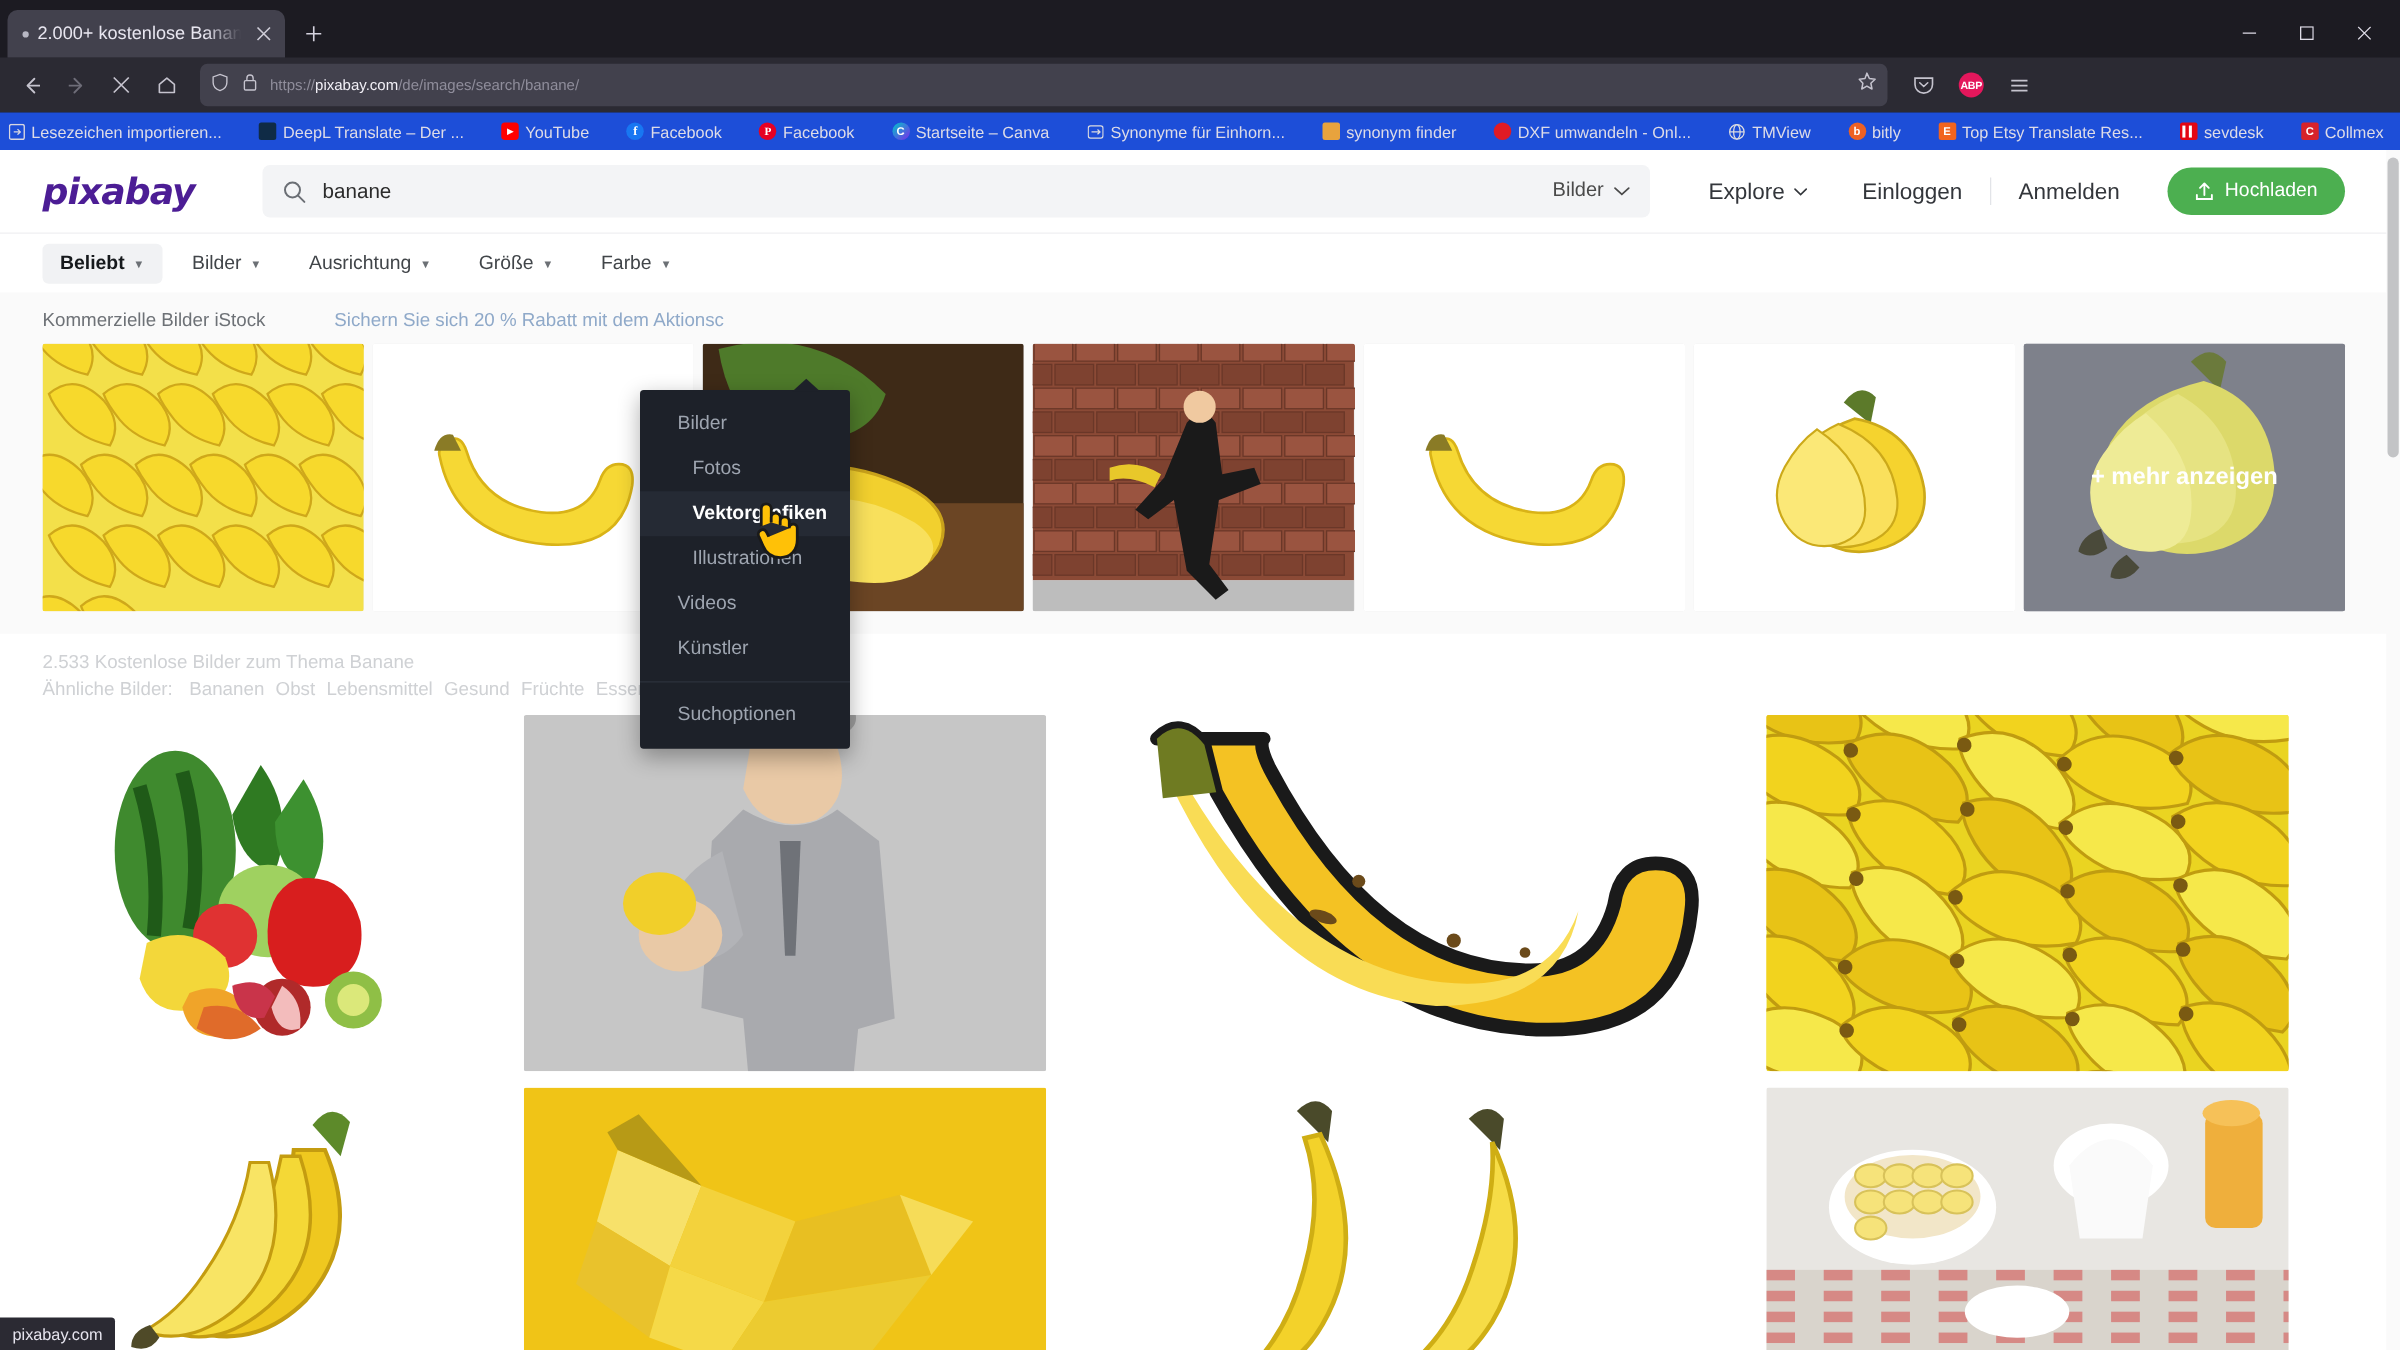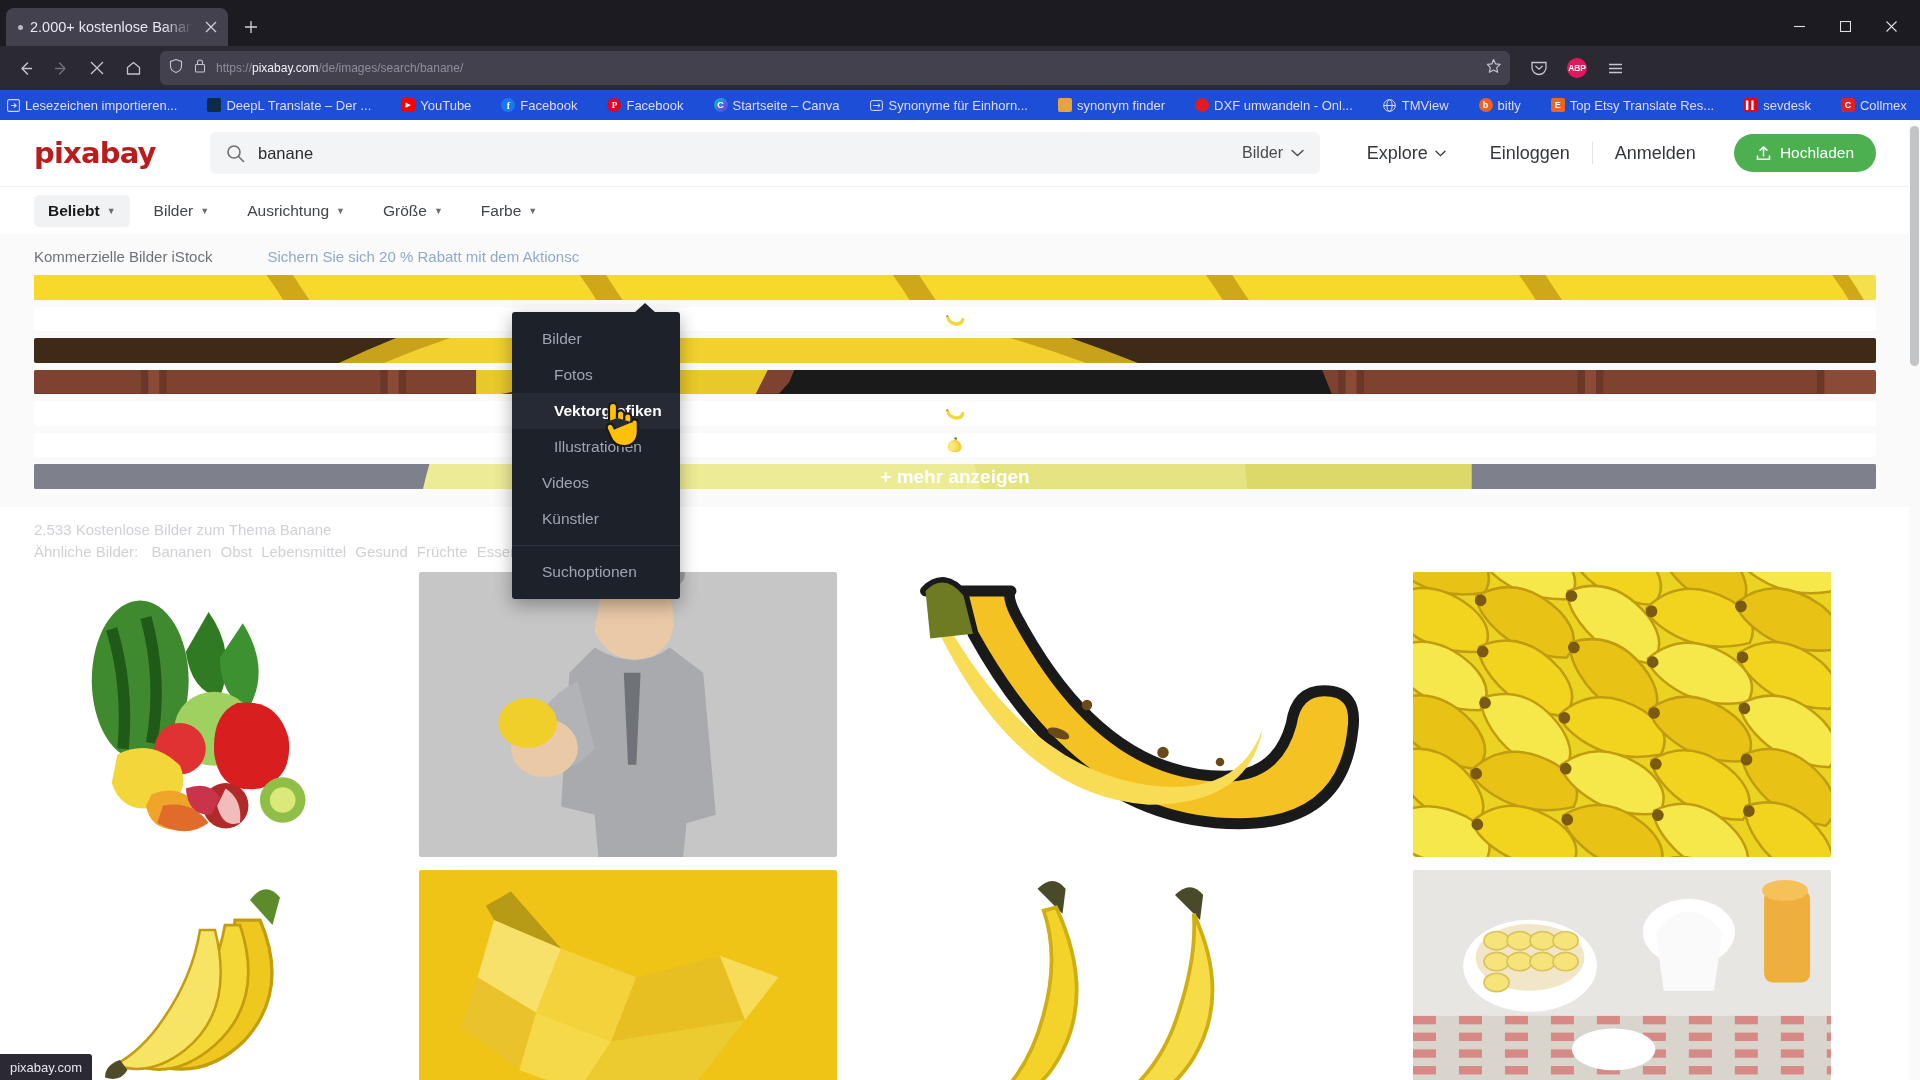--- a/index.html
+++ b/index.html
@@ -82,21 +82,21 @@
   
   .page { flex: 1; background: #fff; position: relative; overflow: hidden; }
   .viewport { position: absolute; inset: 0 10px 0 0; overflow: hidden; }
 
   .pb-header {
     height: 66px; background: #fff; display: flex; align-items: center;
     padding: 0 34px; gap: 0;
   }
   .pb-logo {
     font-family: "DejaVu Sans", sans-serif; font-size: 29px; font-weight: 600;
-    color: #b91c1c; letter-spacing: -0.8px; width: 160px;
+    color: #4c1d95; letter-spacing: -0.8px; width: 160px; font-style: italic;
   }
   .pb-search {
     flex: 1; max-width: 1110px; height: 42px; background: #f3f4f6; border-radius: 6px;
     display: flex; align-items: center; padding: 0 16px; gap: 13px; margin-left: 16px;
   }
   .pb-search-input { flex: 1; font-size: 16.5px; color: #2c2c2c; }
   .pb-search-type {
     display: flex; align-items: center; gap: 8px; font-size: 16px; color: #4a4a4a;
     padding-left: 14px;
   }
@@ -136,21 +136,21 @@
     display: flex; align-items: center; justify-content: center;
     color: #cdeed4; font-size: 15px;
   }
   .pagearrow-next { color: #4a4e53; font-size: 18px; padding: 0 6px; }
 
   
   .istock-wrap { background: #fafafa; padding: 0 0 18px 0; }
   .istock-head { padding: 14px 34px 10px; font-size: 15px; display: flex; gap: 10px; }
   .istock-label { color: #6d7176; }
   .istock-link { color: #8fa9c9; margin-left: 45px; }
-  .istock-row { display: flex; gap: 7px; padding: 0 34px; height: 214px; flex-direction: column; }
+  .istock-row { display: flex; gap: 7px; padding: 0 34px; height: 214px; }
   .istock-tile { flex: 1; border-radius: 2px; overflow: hidden; position: relative; background:#eee; }
   .more-tile {
     background: #7e818b; display: flex; align-items: center; justify-content: center;
     color: #fff; font-size: 19px; font-weight: bold; position: relative; overflow: hidden;
   }
   .more-tile span { position: relative; z-index: 3; }
 
   
   .results-meta { padding: 14px 34px 0; }
   .rm-count { font-size: 15px; color: #cfd1d4; }

